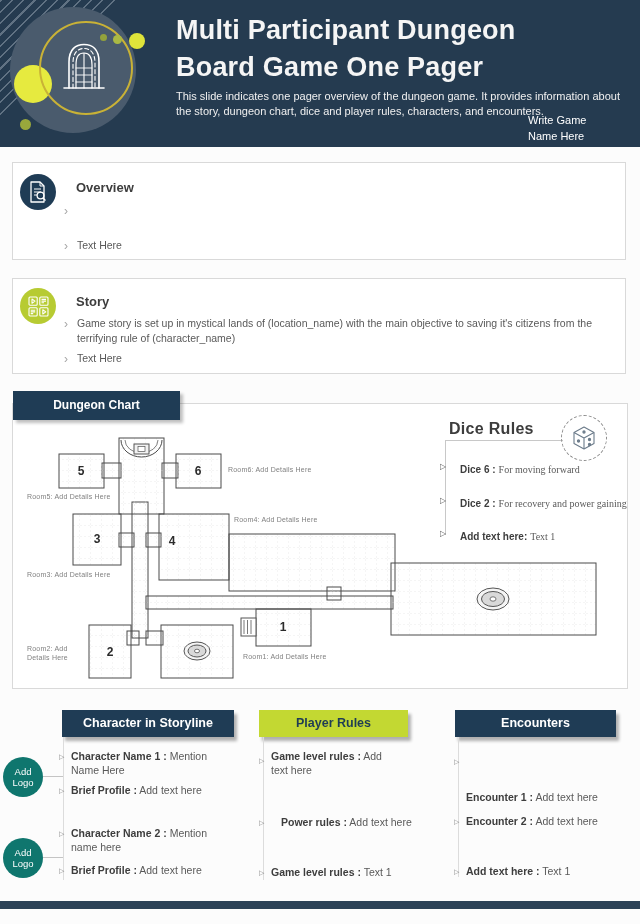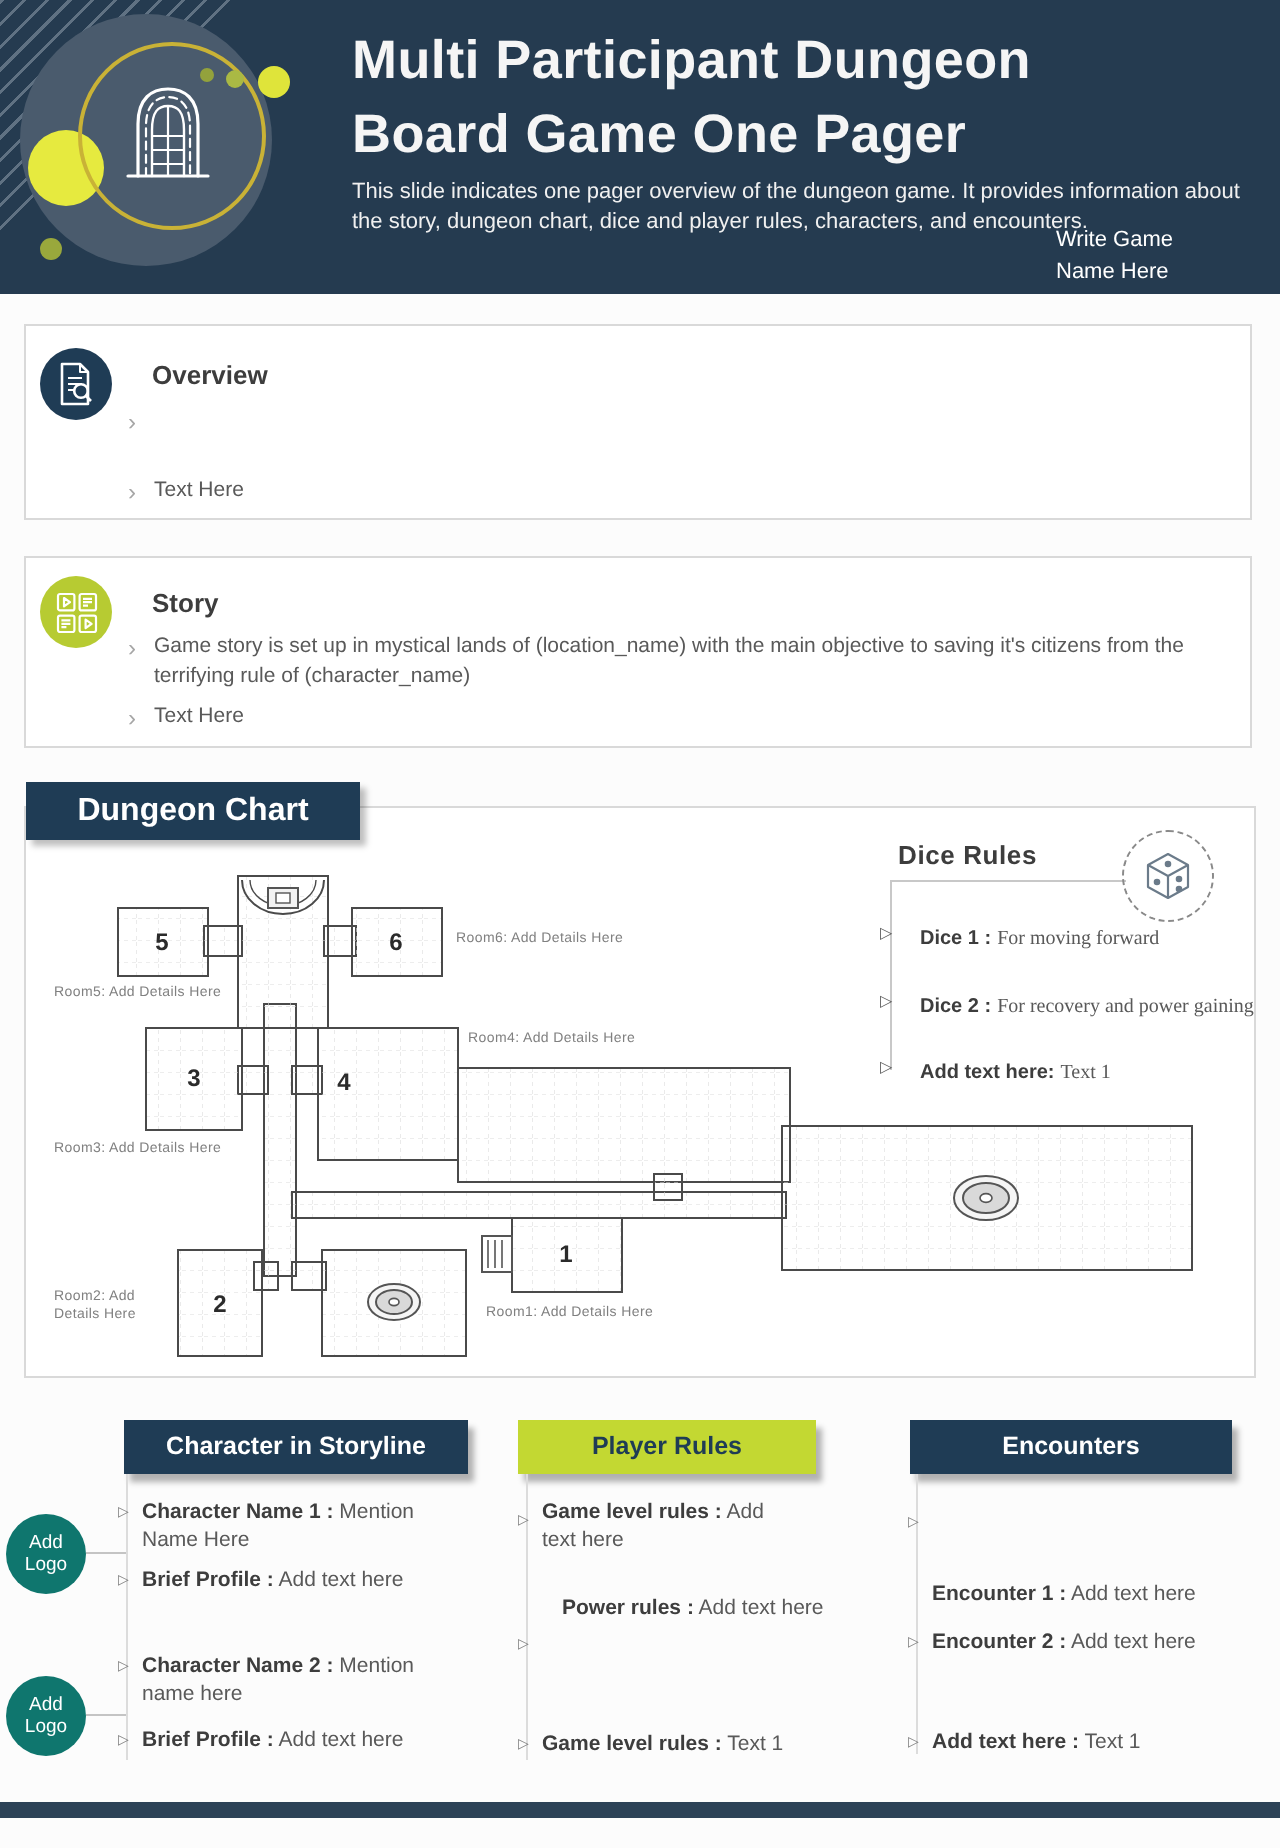--- a/index.html
+++ b/index.html
@@ -20,26 +20,26 @@
   .gamename{left:528px;top:112px;width:76px;color:#fff;font-size:11px;line-height:16px;}
 
   
   .card{background:#ffffff;border:1px solid #d9d9d9;}
   .icon-circle{border-radius:50%;width:36px;height:36px;display:flex;align-items:center;justify-content:center;}
   .sec-heading{font-size:13px;font-weight:bold;color:#3d3d3d;}
   .body-text{font-size:10.5px;line-height:15px;color:#595959;}
   .chev{color:#a6a6a6;font-size:12px;line-height:12px;}
 
   
-  .chart-header{background:#1f3c55;color:#fff;font-size:16px;font-weight:bold;line-height:29px;
+  .chart-header{background:#1f3c55;color:#fff;font-size:12px;font-weight:bold;line-height:29px;
                 text-align:center;box-shadow:3px 3px 3px rgba(0,0,0,.25);}
   .room-num{font-size:12px;font-weight:bold;color:#2b2b2b;text-align:center;}
   .room-label{font-size:7px;color:#808080;letter-spacing:.2px;line-height:9px;white-space:nowrap;}
   .room-label.wrap{white-space:normal;}
-  .dice-heading{font-size:13px;font-weight:bold;color:#3d3d3d;letter-spacing:.3px;}
+  .dice-heading{font-size:16px;font-weight:bold;color:#3d3d3d;letter-spacing:.3px;}
   .dice-item-label{font-size:10px;font-weight:bold;color:#3d3d3d;}
   .dice-item-text{font-size:10px;color:#595959;margin-left:3px;font-family:Liberation Serif, serif;}
   .tri{color:#5f5f5f;font-size:8px;line-height:8px;}
   .thinline{background:#c8c8c8;}
 
   
   .col-header{font-size:12.5px;font-weight:bold;text-align:center;line-height:27px;
               box-shadow:3px 4px 3px rgba(0,0,0,.3);}
   .col-header.navy{background:#1f3c55;color:#ffffff;}
   .col-header.green{background:#c3d832;color:#1f3c55;}
@@ -205,21 +205,21 @@
         <path d="M3,7.5 L13,13 L23,7.5 M13,13 V24"></path>
         <circle cx="13" cy="7" r="1.1" fill="#6b7b8a"></circle>
         <circle cx="7.5" cy="16" r="1.1" fill="#6b7b8a"></circle>
         <circle cx="18.5" cy="14.5" r="1.1" fill="#6b7b8a"></circle>
         <circle cx="18.5" cy="19.5" r="1.1" fill="#6b7b8a"></circle>
       </svg>
     </div>
 
     <div class="abs tri" style="left:427px;top:59px;">▷</div>
     <div class="abs" style="left:447px;top:55px;">
-      <span class="dice-item-label">Dice 1 :</span><span class="dice-item-text">For moving forward</span>
+      <span class="dice-item-label">Dice 6 :</span><span class="dice-item-text">For moving forward</span>
     </div>
     <div class="abs tri" style="left:427px;top:93px;">▷</div>
     <div class="abs" style="left:447px;top:89px;text-align:center;">
       <span class="dice-item-label">Dice 2 :</span><span class="dice-item-text">For recovery and power gaining</span>
     </div>
     <div class="abs tri" style="left:427px;top:126px;">▷</div>
     <div class="abs" style="left:447px;top:122px;">
       <span class="dice-item-label">Add text here:</span><span class="dice-item-text">Text 1</span>
     </div>
   </div>
@@ -255,21 +255,21 @@
 
   <div class="abs col-header green" style="left:259px;top:710px;width:149px;height:27px;">Player Rules</div>
   <div class="abs vline" style="left:263px;top:737px;height:143px;"></div>
 
   <div class="abs col-bullet" style="left:259px;top:757px;">▷</div>
   <div class="abs col-item" style="left:271px;top:749px;width:126px;">
     <b>Game level rules :</b>
     <span>Add text here</span>
   </div>
   <div class="abs col-bullet" style="left:259px;top:819px;">▷</div>
-  <div class="abs col-item" style="left:271px;top:797px;width:136px;padding-left:10px;">
+  <div class="abs col-item" style="left:271px;top:815px;width:136px;padding-left:10px;">
     <b>Power rules :</b>
     <span>Add text here</span>
   </div>
   <div class="abs col-bullet" style="left:259px;top:869px;">▷</div>
   <div class="abs col-item" style="left:271px;top:865px;width:136px;">
     <b>Game level rules :</b>
     <span>Text 1</span>
   </div>
 
   <div class="abs col-header navy" style="left:455px;top:710px;width:161px;height:27px;">Encounters</div>

